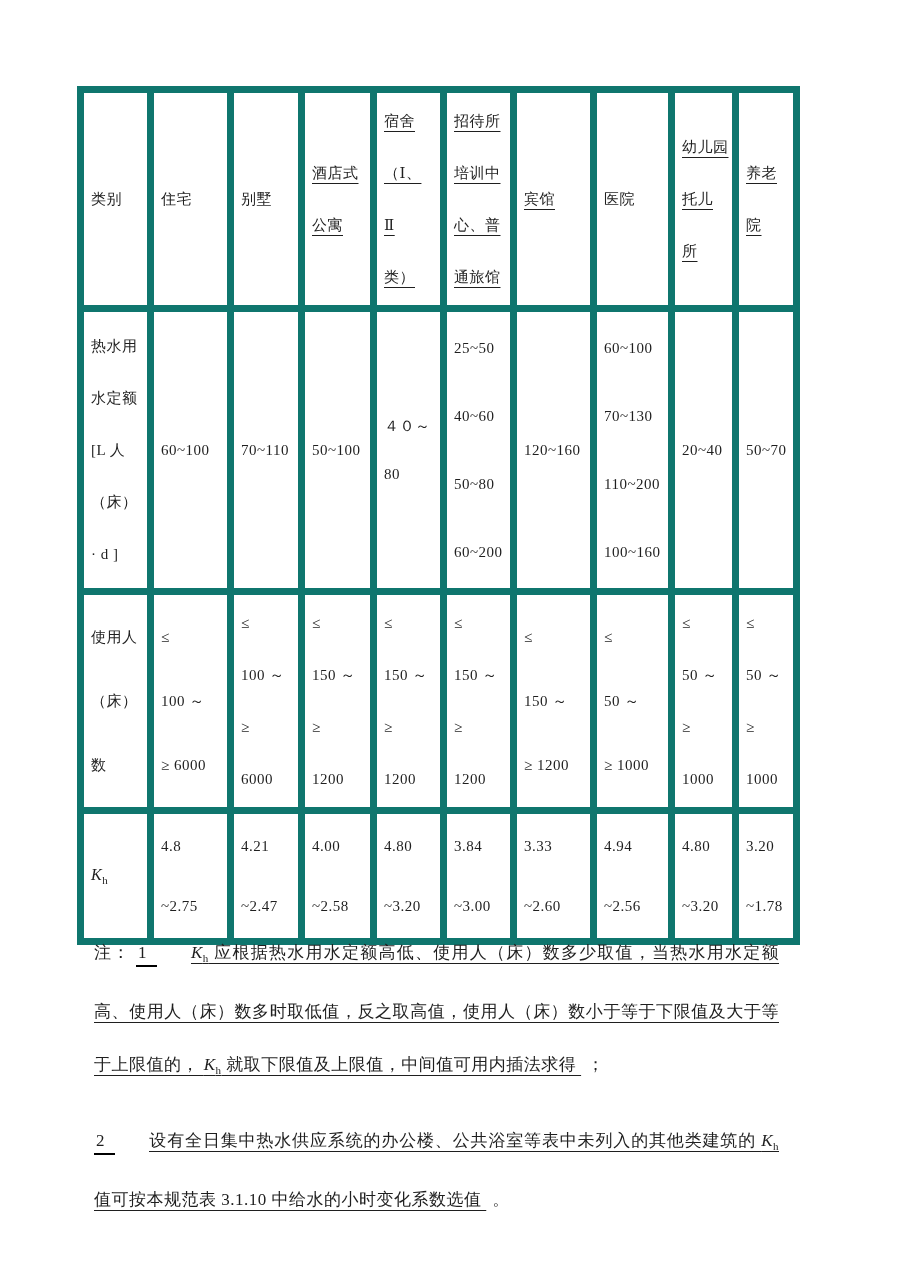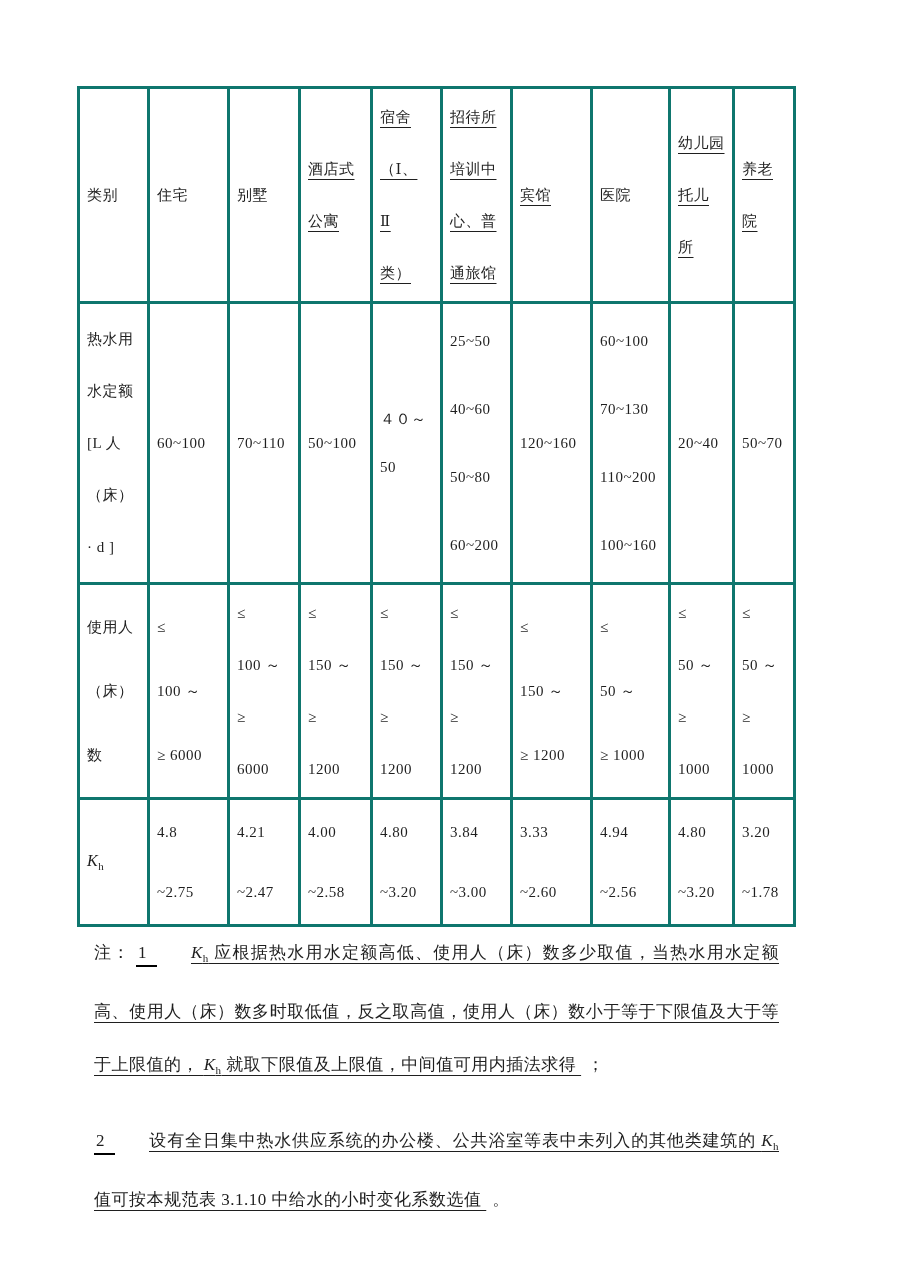--- a/index.html
+++ b/index.html
@@ -4,21 +4,21 @@
 <style>
   html,body{margin:0;padding:0;}
   body{
     width:900px;height:1273px;position:relative;background:#ffffff;
     font-family:"Liberation Serif","DejaVu Serif",serif;color:#1f1f1f;
     overflow:hidden;
   }
   .table-wrap{position:absolute;left:77px;top:86px;}
   table{border-collapse:collapse;table-layout:fixed;}
   td{
-    border:3px solid #0f766e;vertical-align:middle;
+    border:7px solid #0f766e;vertical-align:middle;
     padding:2px 3px 2px 7px;font-size:15px;letter-spacing:0.5px;
   }
   .cell{white-space:pre-wrap;}
   .u{text-decoration:underline;text-underline-offset:5px;}
   .lh48{line-height:48px}
   .lh52{line-height:52px}
   .lh56{line-height:60px}
   .lh64{line-height:64px}
   .lh68{line-height:68px}
   tr.rh{height:210px}
@@ -109,21 +109,21 @@
             <div class="cell">60~100</div>
           </td>
       <td>
             <div class="cell">70~110</div>
           </td>
       <td>
             <div class="cell">50~100</div>
           </td>
       <td>
             <div class="cell lh48">４０～
-50</div>
+80</div>
           </td>
       <td>
             <div class="cell lh68">25~50
 40~60
 50~80
 60~200</div>
           </td>
       <td>
             <div class="cell">120~160</div>
           </td>

